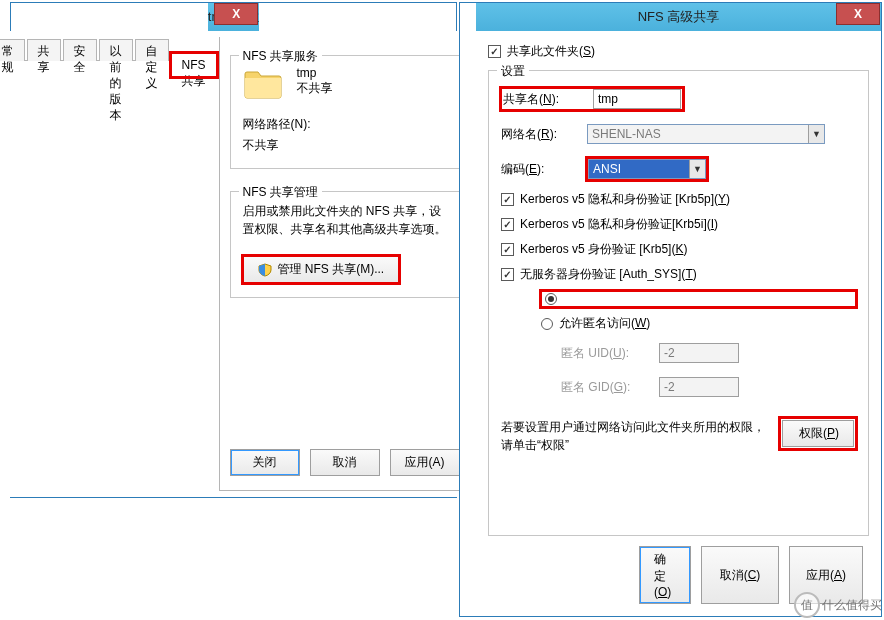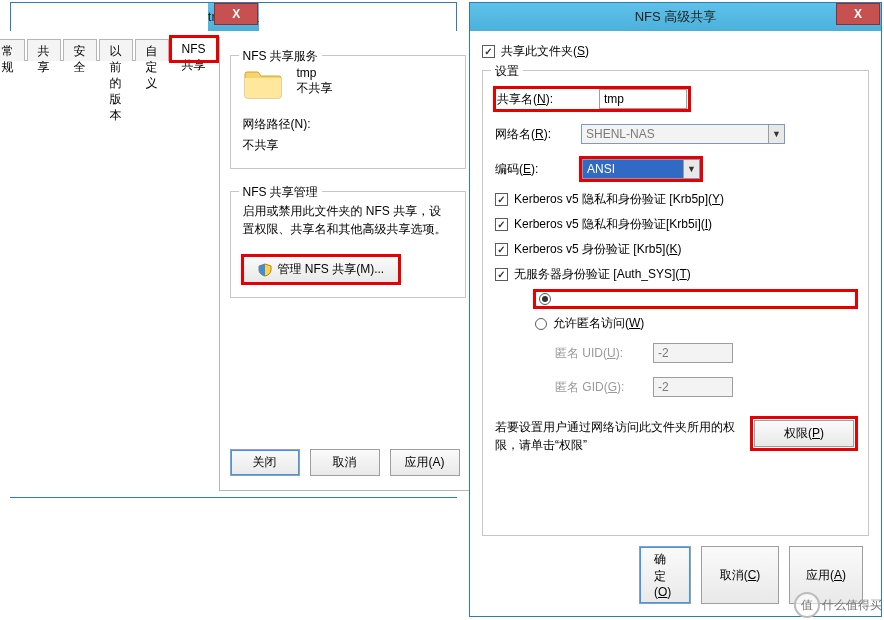--- a/index.html
+++ b/index.html
@@ -1,31 +1,31 @@
 <!DOCTYPE html>
 <html><head>
 <meta charset="utf-8">
 <style>
   * { box-sizing: border-box; font-family: "Microsoft YaHei", "SimSun", Tahoma, sans-serif; font-size: 12px; }
   body { margin: 0; padding: 0; background: #fff; width: 884px; height: 620px; overflow: hidden; display: flex; }
 
   .window { border: 1px solid #2c7cb8; background: #fff; display: flex; flex-direction: column; position: relative; }
   .win-left  { width: 447px; height: 496px; margin: 2px 1px 2px 10px; align-items: center; }
-  .win-right { width: 430px; height: 615px; margin: 2px 2px 2px 11px; }
+  .win-right { width: 430px; height: 615px; margin: 2px 2px 2px 1px; padding-left: 16px; }
 
   .titlebar { height: 28px; background: linear-gradient(#5fc1e8,#4bb1dc); display: flex; align-items: center; color: #222; position: relative; }
   .titlebar .title-text { flex: 1; text-align: center; font-size: 13px; }
   .close-btn { width: 44px; height: 22px; background: #c75050; color: #fff; display: flex; align-items: center; justify-content: center; font-size: 14px; font-weight: bold; position: absolute; right: 1px; top: 0; border: 1px solid #8b2f2f; }
 
   .client { flex: 1; background: #fff; padding: 6px; display: flex; flex-direction: row; }
 
   
   .tabstrip { display: flex; border-bottom: 1px solid #b5b5b5; height: 24px; }
   .tab { border: 1px solid #b5b5b5; border-bottom: none; background: #f4f4f4; padding: 3px 10px 0 10px; margin-right: 2px; height: 22px; line-height: 16px; position: relative; top: 2px; cursor: default; }
-  .tab.active { background: #fff; height: 24px; top: 0; z-index: 2; border-bottom: 1px solid #fff; }
+  .tab.active { background: #fff; height: 24px; top: 16px; z-index: 2; border-bottom: 1px solid #fff; }
   .red-box { outline: 3px solid #e60000; outline-offset: -1px; }
 
   .tabpage { border: 1px solid #b5b5b5; border-top: none; flex: 1; padding: 10px; display: flex; flex-direction: column; }
 
   .grp { border: 1px solid #c6c6c6; margin: 8px 0 14px 0; padding: 10px 12px 14px 12px; position: relative; }
   .grp .legend { position: absolute; top: -8px; left: 8px; background: #fff; padding: 0 4px; }
 
   .folder-row { display: flex; align-items: flex-start; gap: 14px; }
   .folder-icon { width: 40px; height: 34px; }
   .folder-icon svg { width: 40px; height: 34px; }
@@ -152,29 +152,29 @@
 
     <div class="chk-row">
       <span class="chk checked"></span>
       <span><span>共享此文件夹(</span><span class="u">S</span><span>)</span></span>
     </div>
 
     <div class="grp2" style="flex:1;display:flex;flex-direction:column;">
       <span class="legend">设置</span>
 
       <div class="form-row">
-        <span class="red-box" style="display:flex;align-items:center;gap:24px;padding:1px 2px;">
+        <span class="red-box" style="display:flex;align-items:center;gap:12px;padding:1px 2px;">
           <span class="lbl"><span>共享名(</span><span class="u">N</span><span>):</span></span>
           <input class="txt" style="width: 88px;" value="tmp">
         </span>
       </div>
 
       <div class="form-row">
         <span class="lbl"><span>网络名(</span><span class="u">R</span><span>):</span></span>
-        <span class="combo disabled" style="width:204px">
+        <span class="combo disabled" style="width:238px">
           <span class="val">SHENL-NAS</span>
           <span class="arrow">▼</span>
         </span>
       </div>
 
       <div class="form-row">
         <span class="lbl"><span>编码(</span><span class="u">E</span><span>):</span></span>
         <span class="red-box" style="display:inline-flex;padding:1px;">
           <span class="combo sel" style="width:118px">
             <span class="val">ANSI</span>
@@ -215,21 +215,21 @@
         <input class="txt disabled" style="width: 80px;" disabled="" value="-2">
       </div>
       <div class="form-row indent3">
         <span class="lbl disabled-text" style="width:90px"><span>匿名 GID(</span><span class="u">G</span><span>):</span></span>
         <input class="txt disabled" style="width: 80px;" disabled="" value="-2">
       </div>
 
       <div class="perm-row">
         <div class="txtblk">若要设置用户通过网络访问此文件夹所用的权限，请单击“权限”</div>
         <span class="red-box" style="padding:2px;align-self:flex-start">
-          <span class="btn" style="width:100px;justify-content:center">
+          <span class="btn" style="width:72px;justify-content:flex-end">
             <span><span>权限(</span><span class="u">P</span><span>)</span></span>
           </span>
         </span>
       </div>
     </div>
 
     <div class="btnbar">
       <span class="btn default" style="width:52px;justify-content:center">
           <span><span>确定(</span><span class="u">O</span><span>)</span></span>
         </span>

